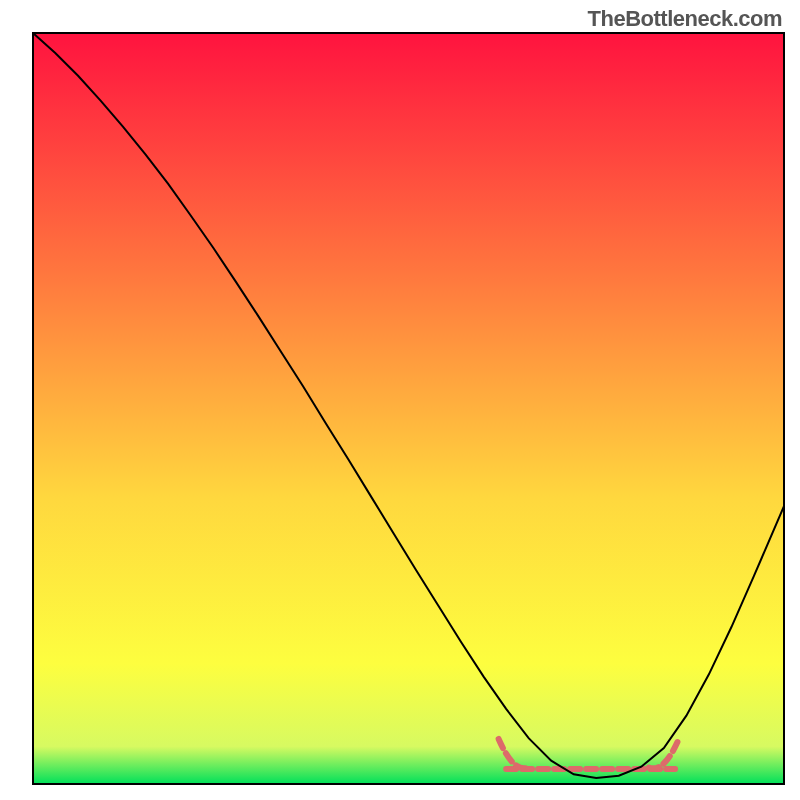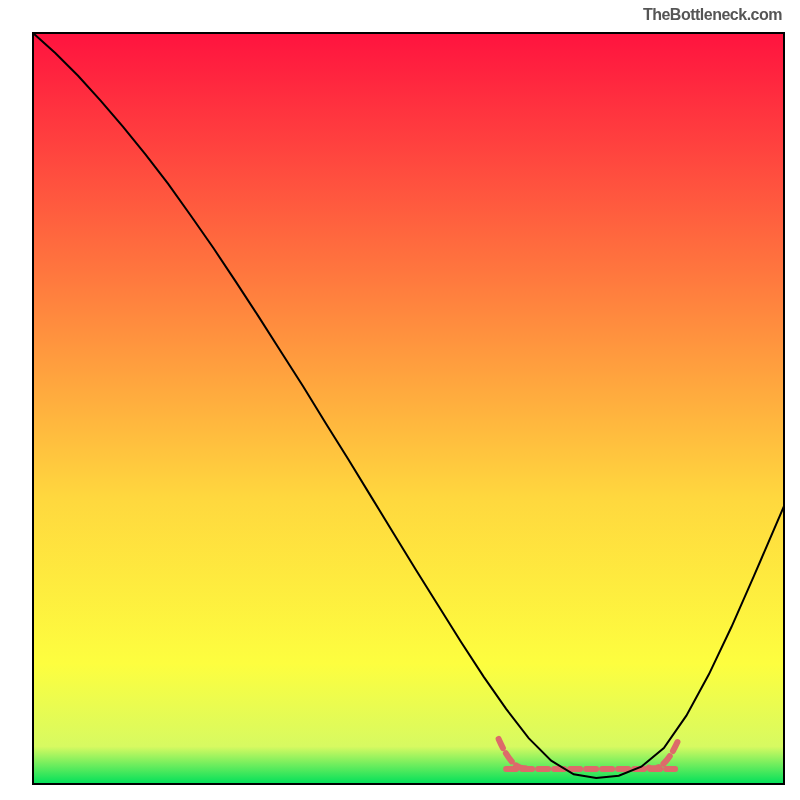--- a/index.html
+++ b/index.html
@@ -7,21 +7,21 @@
     .chart-container {
       position: relative;
       width: 800px;
       height: 800px;
     }
     .watermark {
       position: absolute;
       top: 6px;
       right: 18px;
       font-family: Arial, Helvetica, sans-serif;
-      font-size: 16px;
+      font-size: 22px;
       font-weight: bold;
       color: #555;
       user-select: none;
       letter-spacing: -0.5px;
     }
     svg { display: block; }
   </style>
 </head>
 <body>
 

